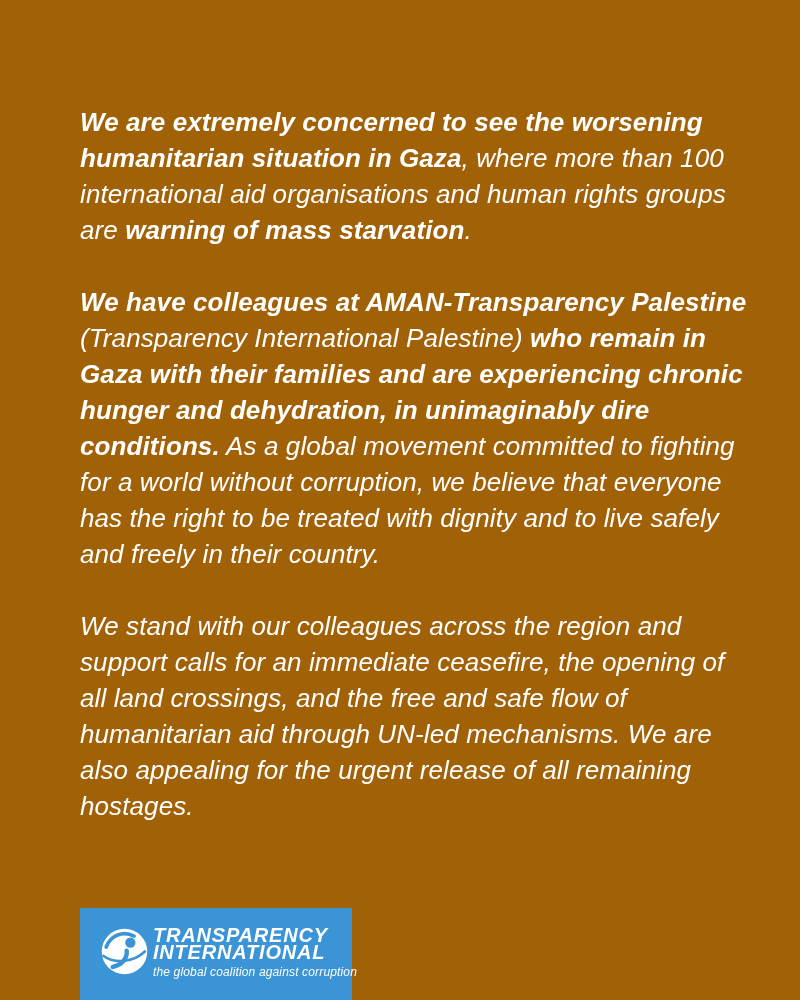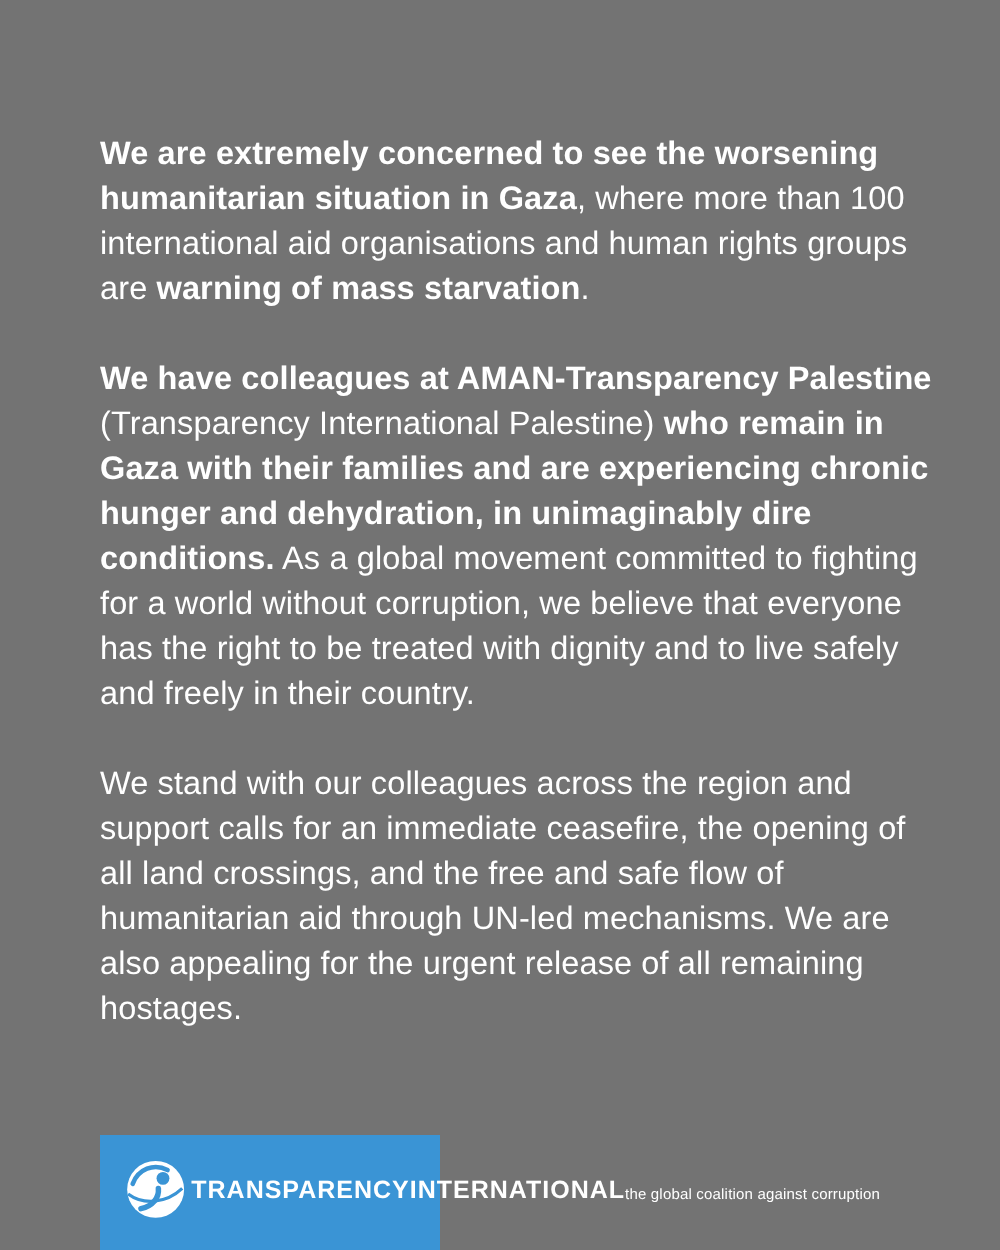--- a/index.html
+++ b/index.html
@@ -6,21 +6,22 @@
   html, body { width: 800px; height: 1000px; }
   body {
     background: #000000;
     font-family: "Liberation Sans", sans-serif;
     overflow: hidden;
   }
   .page {
     position: relative;
     width: 800px;
     height: 1000px;
-    background: #737373;
+    background: #a16207;
+    font-style: italic;
   }
   .statement {
     position: absolute;
     left: 80px;
     top: 104px;
     width: 675px;
     color: #ffffff;
   }
   .statement p {
     font-size: 26px;
@@ -42,21 +43,21 @@
     background: var(--logo-blue, #3a94d5);
   }
   .globe {
     width: 47px;
     height: 47px;
     flex: 0 0 47px;
     margin-top: -6px;
   }
   .logo-text {
     display: flex;
-    flex-direction: row;
+    flex-direction: column;
     color: #ffffff;
     margin-left: 5px;
     margin-top: -2px;
   }
   .wordmark-line {
     font-size: 20px;
     font-weight: 700;
     line-height: 17px;
     letter-spacing: 0.8px;
     white-space: nowrap;

